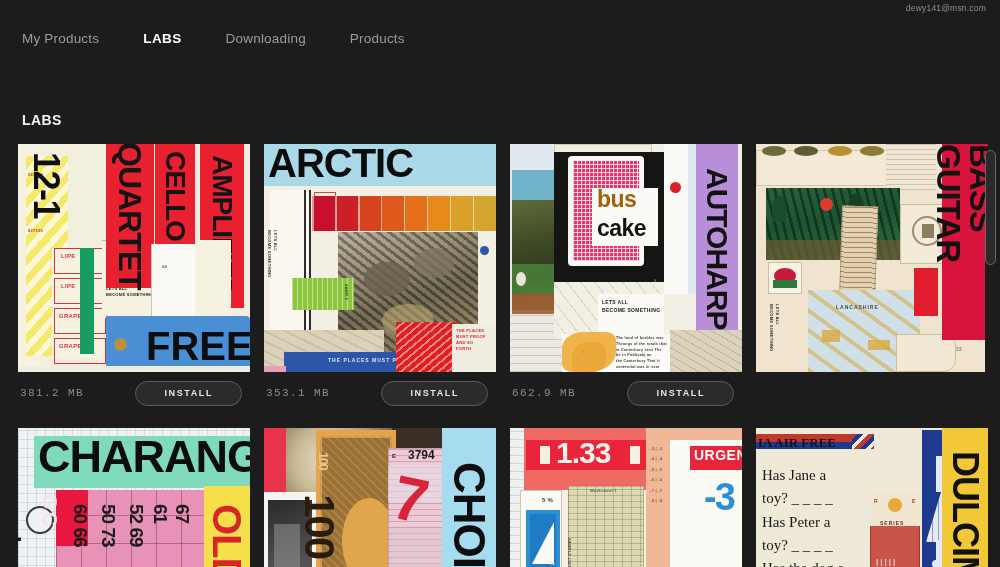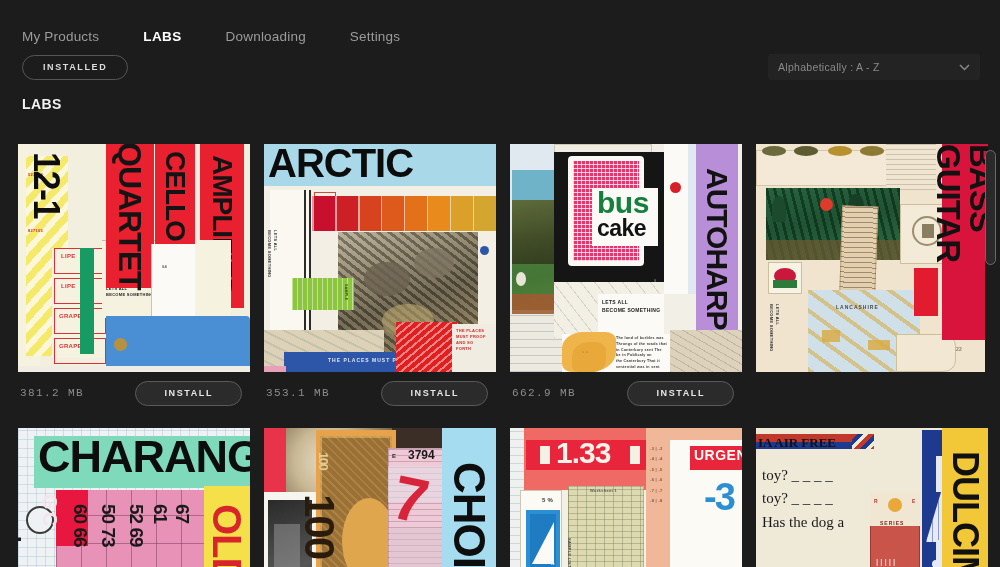--- a/index.html
+++ b/index.html
@@ -17,21 +17,21 @@
     height:16px; width:100%;
     display:flex; justify-content:flex-end; align-items:center;
     padding-right:14px;
     background:#1c1c1c;
   }
   .account-email { font-size:8.5px; color:#8e8e8e; letter-spacing:.2px; }
 
   
   .nav {
     height:44px; width:100%;
-    display:flex; align-items:flex-end;
+    display:flex; align-items:center;
     padding:0 22px;
     position:relative;
   }
   .nav-items { display:flex; align-items:center; gap:44px; }
   .nav-item {
     font-size:13.5px; color:#9b9b9b; letter-spacing:.2px;
     cursor:pointer; white-space:nowrap;
   }
   .nav-item.active { color:#ffffff; font-weight:bold; letter-spacing:.4px; }
 
@@ -140,40 +140,36 @@
     letter-spacing:-1px;
   }
   .hlabel { font-weight:bold; line-height:1; letter-spacing:-1.5px; }
   .tiny { font-size:4px; line-height:1.5; letter-spacing:.3px; font-weight:bold; }
 </style>
 </head>
 <body>
 
 <div class="app">
 
+  <div class="account-bar">
+    <span class="account-email">dewy141@msn.com</span>
+  </div>
 
   <div class="nav">
     <div class="nav-items">
       <div class="nav-item">My Products</div>
       <div class="nav-item active">LABS</div>
       <div class="nav-item">Downloading</div>
-      <div class="nav-item">Settings</div>
+      <div class="nav-item">Products</div>
     </div>
 
   </div>
 
   <div class="filter-row">
     <div class="pills">
-      <div class="pill">INSTALLED</div>
-    </div>
-    <div class="sort-select">
-      <span class="sort-label">Alphabetically : A - Z</span>
-      <svg class="chev" viewBox="0 0 11 7">
-        <polyline points="1,1 5.5,5.6 10,1" fill="none" stroke="#8a8a8a" stroke-width="1.4"></polyline>
-      </svg>
     </div>
   </div>
 
   <div class="section-title">LABS</div>
 
   <div class="grid-scroll">
     <div class="grid">
 
       <div class="card">
         <div class="thumb" style="background:#f3efdf;">
@@ -199,20 +195,21 @@
           <div class="a vlabel" style="left:88px;top:0;width:48px;height:144px;font-size:32px;color:#141414;">QUARTET</div>
           <div class="a" style="left:137px;top:0;width:40px;height:104px;background:#e8202f;"></div>
           <div class="a vlabel" style="left:137px;top:0;width:40px;height:104px;font-size:28px;color:#141414;">CELLO</div>
           <div class="a" style="left:182px;top:0;width:44px;height:164px;background:#e8202f;"></div>
           <div class="a vlabel" style="left:182px;top:0;width:44px;height:164px;font-size:28px;color:#141414;">AMPLIFIED</div>
           <div class="a" style="left:133px;top:100px;width:48px;height:76px;background:#fbfaf6;border-left:1px solid #c9c5b8;"></div>
           <div class="a" style="left:177px;top:96px;width:36px;height:78px;background:#f6f2e0;"></div>
           <div class="a tiny" style="left:144px;top:120px;color:#555;">04</div>
           <div class="a" style="left:88px;top:172px;width:144px;height:56px;background:#4a8fd4;border-radius:0 4px 4px 0;"></div>
           <div class="a" style="left:96px;top:194px;width:13px;height:13px;border-radius:50%;background:#b8913f;"></div>
+          <div class="a hlabel" style="left:128px;top:182px;font-size:40px;color:#0d0d0d;letter-spacing:0;">FREE</div>
           <div class="a" style="left:0;top:222px;width:232px;height:6px;background:#efece4;"></div>
         </div>
         <div class="card-footer">
           <span class="size">381.2 MB</span>
           <div class="install-btn">INSTALL</div>
         </div>
       </div>
 
       <div class="card">
         <div class="thumb" style="background:#f1ece0;">
@@ -286,21 +283,21 @@
           <div class="a tiny" style="left:48px;top:12px;color:#999;font-size:4px;">A</div>
           <div class="a" style="left:60px;top:8px;width:18px;height:14px;border:1px solid #b8b2a0;border-radius:50% 50% 0 0;"></div>
           <div class="a" style="left:100px;top:8px;width:18px;height:14px;border:1px solid #b8b2a0;border-radius:50% 50% 0 0;"></div>
 
           <div class="a" style="left:44px;top:8px;width:110px;height:132px;background:#151515;"></div>
           <div class="a" style="left:58px;top:12px;width:76px;height:110px;background:#faf8f2;border-radius:4px;"></div>
           <div class="a" style="left:63px;top:17px;width:66px;height:100px;background:#e8336b;"></div>
           <div class="a" style="left:63px;top:17px;width:66px;height:100px;background:repeating-linear-gradient(0deg,rgba(255,255,255,.75) 0 1px,transparent 1px 4px),repeating-linear-gradient(90deg,rgba(255,255,255,.75) 0 1px,transparent 1px 4px);"></div>
 
           <div class="a" style="left:82px;top:44px;width:66px;height:28px;background:#fbfaf6;"></div>
-          <div class="a hlabel" style="left:87px;top:44px;font-size:30px;color:#15803d;letter-spacing:-.5px;">bus</div>
+          <div class="a hlabel" style="left:87px;top:44px;font-size:23px;color:#a16207;letter-spacing:-.5px;">bus</div>
           <div class="a" style="left:82px;top:72px;width:66px;height:30px;background:#fbfaf6;"></div>
           <div class="a hlabel" style="left:87px;top:73px;font-size:23px;color:#131313;letter-spacing:-.5px;">cake</div>
 
           <div class="a" style="left:154px;top:0;width:36px;height:150px;background:#fbfaf6;"></div>
           <div class="a" style="left:160px;top:38px;width:11px;height:11px;border-radius:50%;background:#d81e26;"></div>
           <div class="a" style="left:178px;top:0;width:12px;height:150px;background:#dfe9ef;"></div>
 
           <div class="a" style="left:186px;top:0;width:42px;height:210px;background:#b98ed8;"></div>
           <div class="a vlabel" style="left:186px;top:0;width:42px;height:210px;font-size:30px;color:#121212;">AUTOHARP</div>
 
@@ -472,21 +469,23 @@
 
       <div class="card">
         <div class="thumb" style="background:#efe9d8;">
           <div class="a" style="left:0;top:0;width:232px;height:228px;background:#efe9d8;"></div>
           <div class="a" style="left:0;top:6px;width:96px;height:8px;background:#c0392b;"></div>
           <div class="a" style="left:0;top:14px;width:96px;height:7px;background:#1d3a8f;"></div>
           <div class="a hlabel" style="left:2px;top:8px;font-size:13px;color:#111;letter-spacing:0;font-family:'Liberation Serif',serif;">IA AIR FREE</div>
           <div class="a" style="left:96px;top:6px;width:22px;height:15px;background:repeating-linear-gradient(135deg,#c0392b 0 4px,#1d3a8f 4px 8px,#efe9d8 8px 12px);"></div>
 
           <div style="position:absolute;left:6px;top:36px;width:104px;font-family:'Liberation Serif',serif;color:#1a1a1a;font-size:15px;line-height:1.55;">
+            <div>Has Jane a</div>
             <div>toy? _ _ _ _</div>
+            <div>Has Peter a</div>
             <div>toy? _ _ _ _</div>
             <div>Has the dog a</div>
 
           </div>
 
           <div class="a" style="left:114px;top:64px;width:50px;height:106px;background:#c9544a;border:1px solid #9a3a30;"></div>
           <div class="a" style="left:114px;top:64px;width:50px;height:34px;background:#f0e6d2;"></div>
           <div class="a" style="left:132px;top:70px;width:14px;height:14px;border-radius:50%;background:#e8a93a;"></div>
           <div class="a tiny" style="left:118px;top:70px;color:#b03a2e;font-size:5px;">R</div>
           <div class="a tiny" style="left:156px;top:70px;color:#b03a2e;font-size:5px;">E</div>

